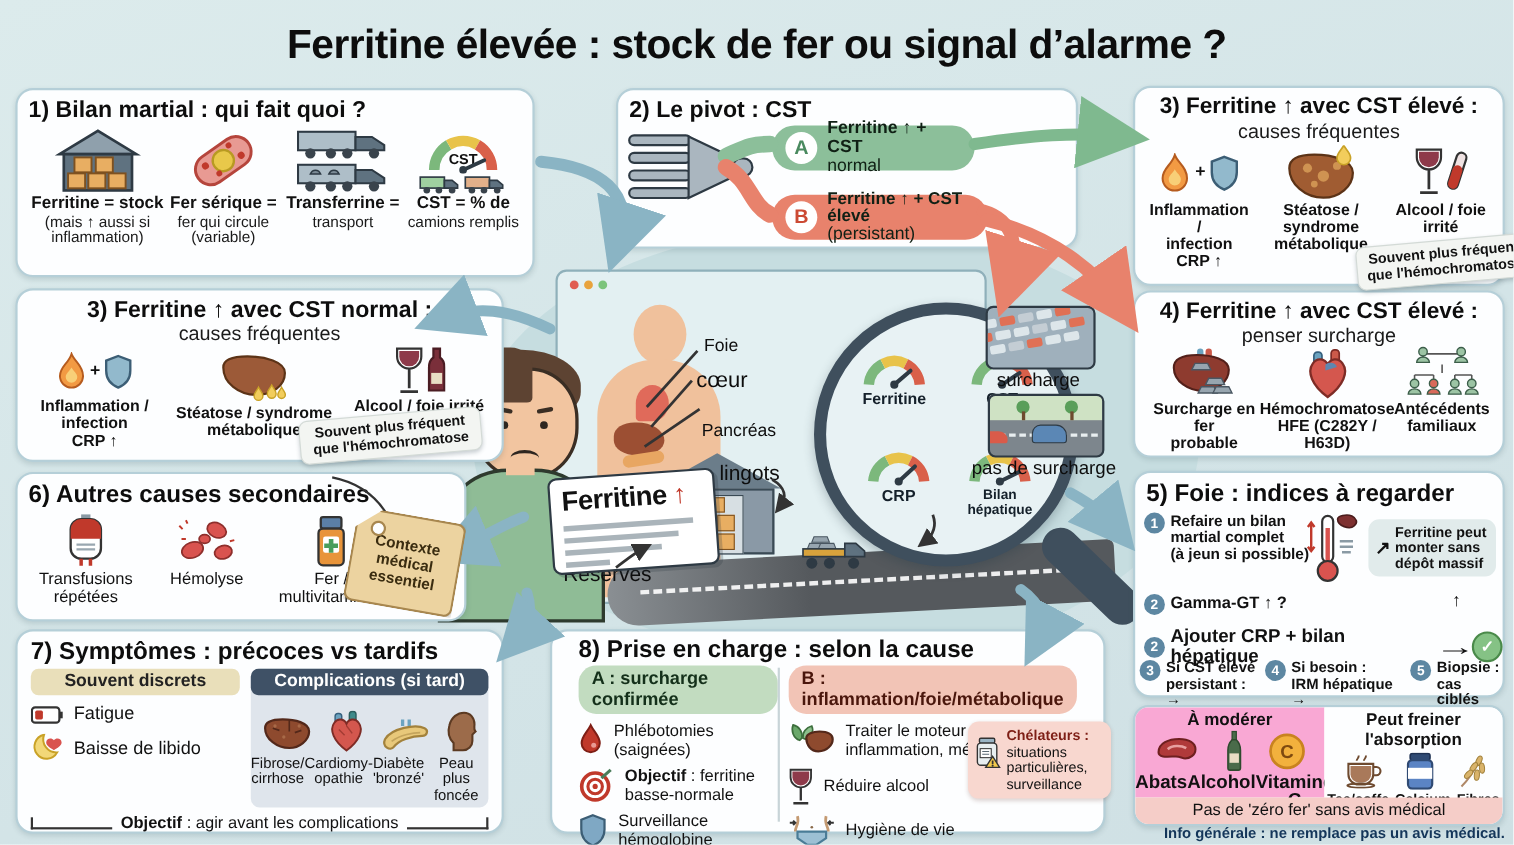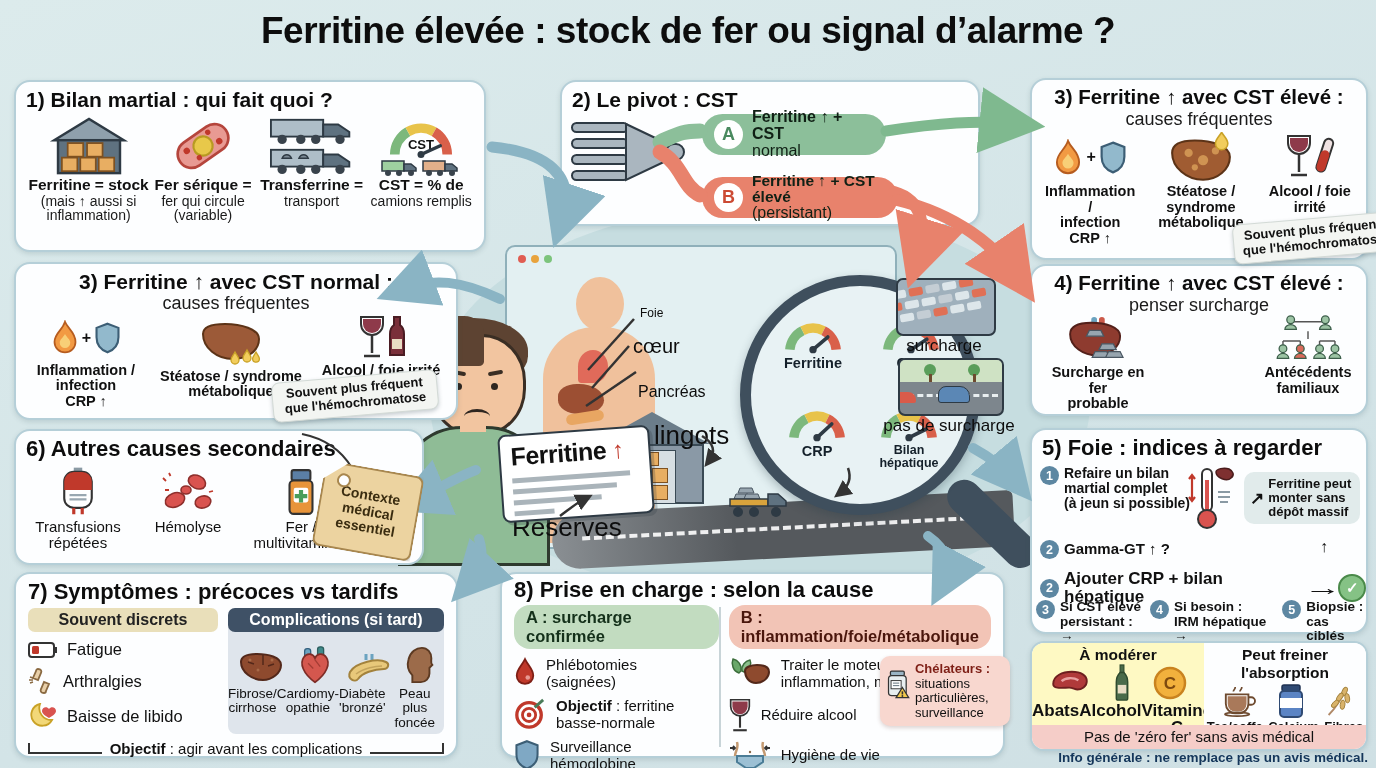--- a/index.html
+++ b/index.html
@@ -3,21 +3,21 @@
 <meta charset="utf-8">
 <style>
   html,body{margin:0;padding:0}
   .canvas{position:relative;width:1376px;height:768px;overflow:hidden;
     background:linear-gradient(160deg,#dcebec 0%,#d3e4e7 60%,#cfe0e4 100%);
     font-family:"Liberation Sans",sans-serif;color:#111}
   .abs{position:absolute}
   .b{font-weight:bold}
   .pl{white-space:pre-line}
   .ctr{text-align:center}
-  .maintitle{position:absolute;left:0;right:0;top:10px;text-align:center;
+  .maintitle{position:absolute;left:0;right:0;top:20px;text-align:center;
     font-size:37px;font-weight:bold;letter-spacing:-.5px;color:#0d0d0d;z-index:20}
   .panel{position:absolute;background:#fdfeff;border:2px solid #b5cfd8;border-radius:16px;
     box-shadow:0 2px 5px rgba(50,80,90,.16);box-sizing:border-box;padding:6px 10px;z-index:10}
   .pt{font-size:21px;font-weight:bold;color:#0d0d0d;line-height:1.1}
   .pt2{font-size:18px;color:#1a1a1a;line-height:1.05;margin-top:1px}
   .cols{display:flex;justify-content:space-between;align-items:flex-start;margin-top:4px}
   .col{display:flex;flex-direction:column;align-items:center;text-align:center}
   .icz{height:62px;display:flex;align-items:center;justify-content:center;gap:3px}
   .lbl{font-size:15.5px;font-weight:bold;line-height:1.06}
   .sub{font-size:14px;line-height:1.05;color:#1a1a1a}
@@ -43,21 +43,21 @@
   .blineL{flex:1;height:9px;border-bottom:2.5px solid #333;border-left:2.5px solid #333}
   .blineR{flex:1;height:9px;border-bottom:2.5px solid #333;border-right:2.5px solid #333}
   .colhdr{border-radius:16px;font-weight:bold;font-size:16.5px;padding:3px 12px;display:inline-block}
   .p8item{display:flex;align-items:flex-start;gap:10px;margin-top:8px;font-size:15px;line-height:1.1}
   .gauge-lbl{font-weight:bold;font-size:14.5px;text-align:center;line-height:1;color:#14202a}
   .win{position:absolute;left:505px;top:245px;width:388px;height:300px;background:#e3f0f2;
     border:2.5px solid #8fb0ba;border-radius:10px;z-index:2}
   .dot{position:absolute;width:8px;height:8px;border-radius:50%;z-index:3}
   .thumb{position:absolute;border:2.5px solid #2e3a44;border-radius:7px;overflow:hidden;z-index:7;background:#9fb0bc}
   .thumb-lbl{position:absolute;font-size:17px;text-align:center;z-index:7;color:#0d0d0d}
-  .dashlbl{position:absolute;font-size:26px;z-index:4;color:#0d0d0d}
+  .dashlbl{position:absolute;font-size:19px;z-index:4;color:#0d0d0d}
   .box{position:absolute;background:#e8ae62;border:1.5px solid #7e5120;box-sizing:border-box}
   .ingot{position:absolute;background:#97a5af;border:1px solid #4a5762;
     clip-path:polygon(15% 0,85% 0,100% 100%,0 100%)}
   .foot{position:absolute;left:1030px;top:750px;width:338px;text-align:right;
     font-size:13.5px;font-weight:bold;color:#14365a;z-index:20}
   svg{display:block}
 </style>
 </head>
 <body>
 
@@ -312,20 +312,32 @@
             <g fill="#97a5af" stroke="#4a5762" stroke-width="1.3">
               <path d="M24 16h12l3 6H21Z"></path>
                 <path d="M30 38h12l3 6H27Z"></path>
                 <path d="M44 38h12l3 6H41Z"></path>
                 <path d="M37 30h12l3 6H34Z"></path>
             </g>
           </svg>
         </div>
         <div class="lbl pl" style="font-size:14.5px">Surcharge en fer
 probable</div>
+      </div>
+      <div class="col" style="width:118px">
+        <div class="icz" style="height:50px">
+          <svg width="46" height="46" viewBox="0 0 44 44">
+            <rect x="10" y="3" width="7" height="11" rx="3" fill="#6ba3c0" stroke="#35607e" stroke-width="1.5"></rect>
+            <rect x="25" y="1" width="7" height="13" rx="3" fill="#cc5a4a" stroke="#7e2c26" stroke-width="1.5"></rect>
+            <path d="M22 42C8 32 4 20 9 13c4-6 11-4 13 1 2-5 9-7 13-1 5 7 1 19-13 29Z" fill="#d4574e" stroke="#7e2c26" stroke-width="2"></path>
+            <path d="M20 14c3-3 9-2 10 2l-10 3Z" fill="#5e87b0"></path>
+          </svg>
+        </div>
+        <div class="lbl pl" style="font-size:14.5px">Hémochromatose
+HFE (C282Y / H63D)</div>
       </div>
       <div class="col" style="width:96px">
         <div class="icz" style="height:50px">
           <svg width="76" height="52" viewBox="0 0 76 54">
             <g stroke="#555" stroke-width="1.5" fill="none">
               <path d="M20 8h36M20 8v6M56 8v6M12 28h18M50 28h16M12 28v5M30 28v5M50 28v5M66 28v5M38 18v8"></path>
             </g>
             <g stroke="#3c5e4a" stroke-width="1.3">
               <g fill="#9cc4a4">
                   <circle cx="20" cy="6" r="4"></circle>
@@ -477,30 +489,20 @@
         <div class="hdrbeige">Souvent discrets</div>
         <div class="sitem">
           <svg width="30" height="18" viewBox="0 0 30 18">
             <rect x="1" y="2" width="25" height="14" rx="3" fill="#fff" stroke="#333" stroke-width="2"></rect>
             <rect x="26" y="6" width="3" height="6" fill="#333"></rect>
             <rect x="4" y="5" width="7" height="8" rx="1.5" fill="#c0392b"></rect>
           </svg>
           <span>Fatigue</span>
         </div>
         <div class="sitem">
-          <svg width="26" height="28" viewBox="0 0 26 28">
-            <g fill="#e8cfa8" stroke="#8a6a42" stroke-width="1.8">
-              <path d="M10 2c3 0 4 2 3 4l-3 7-5-2 3-7c0-1 1-2 2-2Z"></path>
-              <path d="M16 26c-3 0-4-2-3-4l3-7 5 2-3 7c0 1-1 2-2 2Z"></path>
-            </g>
-            <path d="M2 10l3 1M2 16l3-1M1 13h4" stroke="#8a6a42" stroke-width="1.5"></path>
-          </svg>
-          <span>Arthralgies</span>
-        </div>
-        <div class="sitem">
           <svg width="30" height="26" viewBox="0 0 30 26">
             <path d="M12 1a11 11 0 1 0 12 16A12 12 0 0 1 12 1Z" fill="#f2d878" stroke="#c9a227" stroke-width="1.8"></path>
             <path d="M21 6c2-3 7-2 7 2 0 3-4 5-7 7-3-2-7-4-7-7 0-4 5-5 7-2Z" fill="#d9534f"></path>
           </svg>
           <span>Baisse de libido</span>
         </div>
       </div>
       <div style="flex:1;background:#dfe5ec;border-radius:8px;padding:0 0 4px 0">
         <div class="hdrdark">Complications (si tard)</div>
         <div style="display:flex;justify-content:space-around;align-items:flex-end;height:52px;padding:0 4px">
@@ -540,21 +542,21 @@
         </div>
       </div>
     </div>
     <div class="bracket">
       <div class="blineL"></div>
       <div style="font-size:15px"><span class="b">Objectif</span><span> : agir avant les complications</span></div>
       <div class="blineR"></div>
     </div>
   </div>
 
-  <div class="panel" style="left:500px;top:572px;width:505px;height:186px;padding:4px 12px">
+  <div class="panel" style="left:500px;top:572px;width:505px;height:186px;padding:4px 24px">
     <div class="pt" style="font-size:22px">8) Prise en charge : selon la cause</div>
     <div style="display:flex;margin-top:3px">
       <div style="width:218px">
         <span class="colhdr" style="background:#c2dcc0;color:#14301a">A : surcharge confirmée</span>
         <div class="p8item">
           <svg width="22" height="30" viewBox="0 0 24 32">
             <path d="M12 2c4 8 9 11 9 18a9 9 0 0 1-18 0c0-7 5-10 9-18Z" fill="#c0392b" stroke="#7e1f16" stroke-width="2"></path>
             <circle cx="15" cy="22" r="2.5" fill="#e89a93"></circle>
           </svg>
           <span class="pl">Phlébotomies
@@ -623,21 +625,21 @@
       <div style="font-size:13px;line-height:1.12">
         <span class="b" style="color:#7e1f16">Chélateurs :</span>
         <span class="pl">situations
 particulières,
 surveillance</span>
       </div>
     </div>
   </div>
 
   <div class="panel" style="left:1030px;top:641px;width:338px;height:110px;padding:0;border-radius:14px;overflow:hidden">
-    <div class="abs" style="left:0;top:0;width:172px;height:82px;background:#fef9c3">
+    <div class="abs" style="left:0;top:0;width:172px;height:82px;background:#f9a8d4">
       <div class="ctr b" style="font-size:15.5px;margin-top:3px">À modérer</div>
       <div style="display:flex;justify-content:space-around;align-items:center;height:38px;padding:0 6px">
         <svg width="42" height="28" viewBox="0 0 44 30">
           <path d="M4 16C4 7 14 3 24 3s16 4 16 10-6 9-10 9c-3 0-5-2-9-2-6 0-17 2-17-4Z" fill="#b03a3a" stroke="#6e1f1f" stroke-width="2"></path>
           <path d="M13 13c4-4 13-4 18-1" stroke="#e8a0a0" fill="none" stroke-width="2.5"></path>
         </svg>
         <svg width="16" height="38" viewBox="0 0 16 40">
           <rect x="6" y="1" width="4" height="8" fill="#4a6b4a" stroke="#2e4a2e" stroke-width="1.2"></rect>
           <path d="M6 9C3 12 2 15 2 19v17a2 2 0 0 0 2 2h8a2 2 0 0 0 2-2V19c0-4-1-7-4-10Z" fill="#4a6b4a" stroke="#2e4a2e" stroke-width="1.5"></path>
           <rect x="3.5" y="22" width="9" height="9" fill="#e9ddc4"></rect>
@@ -693,21 +695,21 @@
   <div class="win"></div>
   <div class="dot" style="left:518px;top:255px;background:#e05d52"></div>
   <div class="dot" style="left:531px;top:255px;background:#e8a33d"></div>
   <div class="dot" style="left:544px;top:255px;background:#7cc47c"></div>
 
   <div class="abs" style="left:576px;top:277px;width:48px;height:54px;border-radius:50%;background:#f0c19c;z-index:3"></div>
   <div class="abs" style="left:543px;top:327px;width:112px;height:216px;border-radius:52px 52px 0 0;background:#f0c19c;z-index:3"></div>
   <div class="abs" style="left:578px;top:350px;width:30px;height:33px;background:#e06a5a;border-radius:50% 50% 50% 12%;z-index:3"></div>
   <div class="abs" style="left:558px;top:384px;width:46px;height:30px;background:#9c4f33;border-radius:45% 60% 50% 50%;z-index:3"></div>
   <div class="abs" style="left:566px;top:412px;width:38px;height:11px;background:#e8a662;border-radius:8px;transform:rotate(-9deg);z-index:3"></div>
-  <div class="dashlbl" style="left:640px;top:306px;font-size:12px">Foie</div>
+  <div class="dashlbl" style="left:640px;top:306px;font-size:16px">Foie</div>
   <div class="dashlbl" style="left:633px;top:335px;font-size:20px">cœur</div>
   <div class="dashlbl" style="left:638px;top:383px;font-size:16px">Pancréas</div>
 
   <div class="abs" style="left:552px;top:502px;width:462px;height:56px;background:linear-gradient(90deg,#8a8f93,#55595d 40%);
        border-radius:28px 6px 6px 28px;transform:rotate(-3deg);z-index:3">
     <div style="position:absolute;left:30px;right:10px;top:24px;border-top:4px dashed #fff;opacity:.9"></div>
   </div>
 
   <div class="abs" style="left:600px;top:412px;z-index:4">
     <div style="width:0;height:0;border-left:58px solid transparent;border-right:58px solid transparent;border-bottom:32px solid #6b7d8a;margin-left:-6px"></div>

